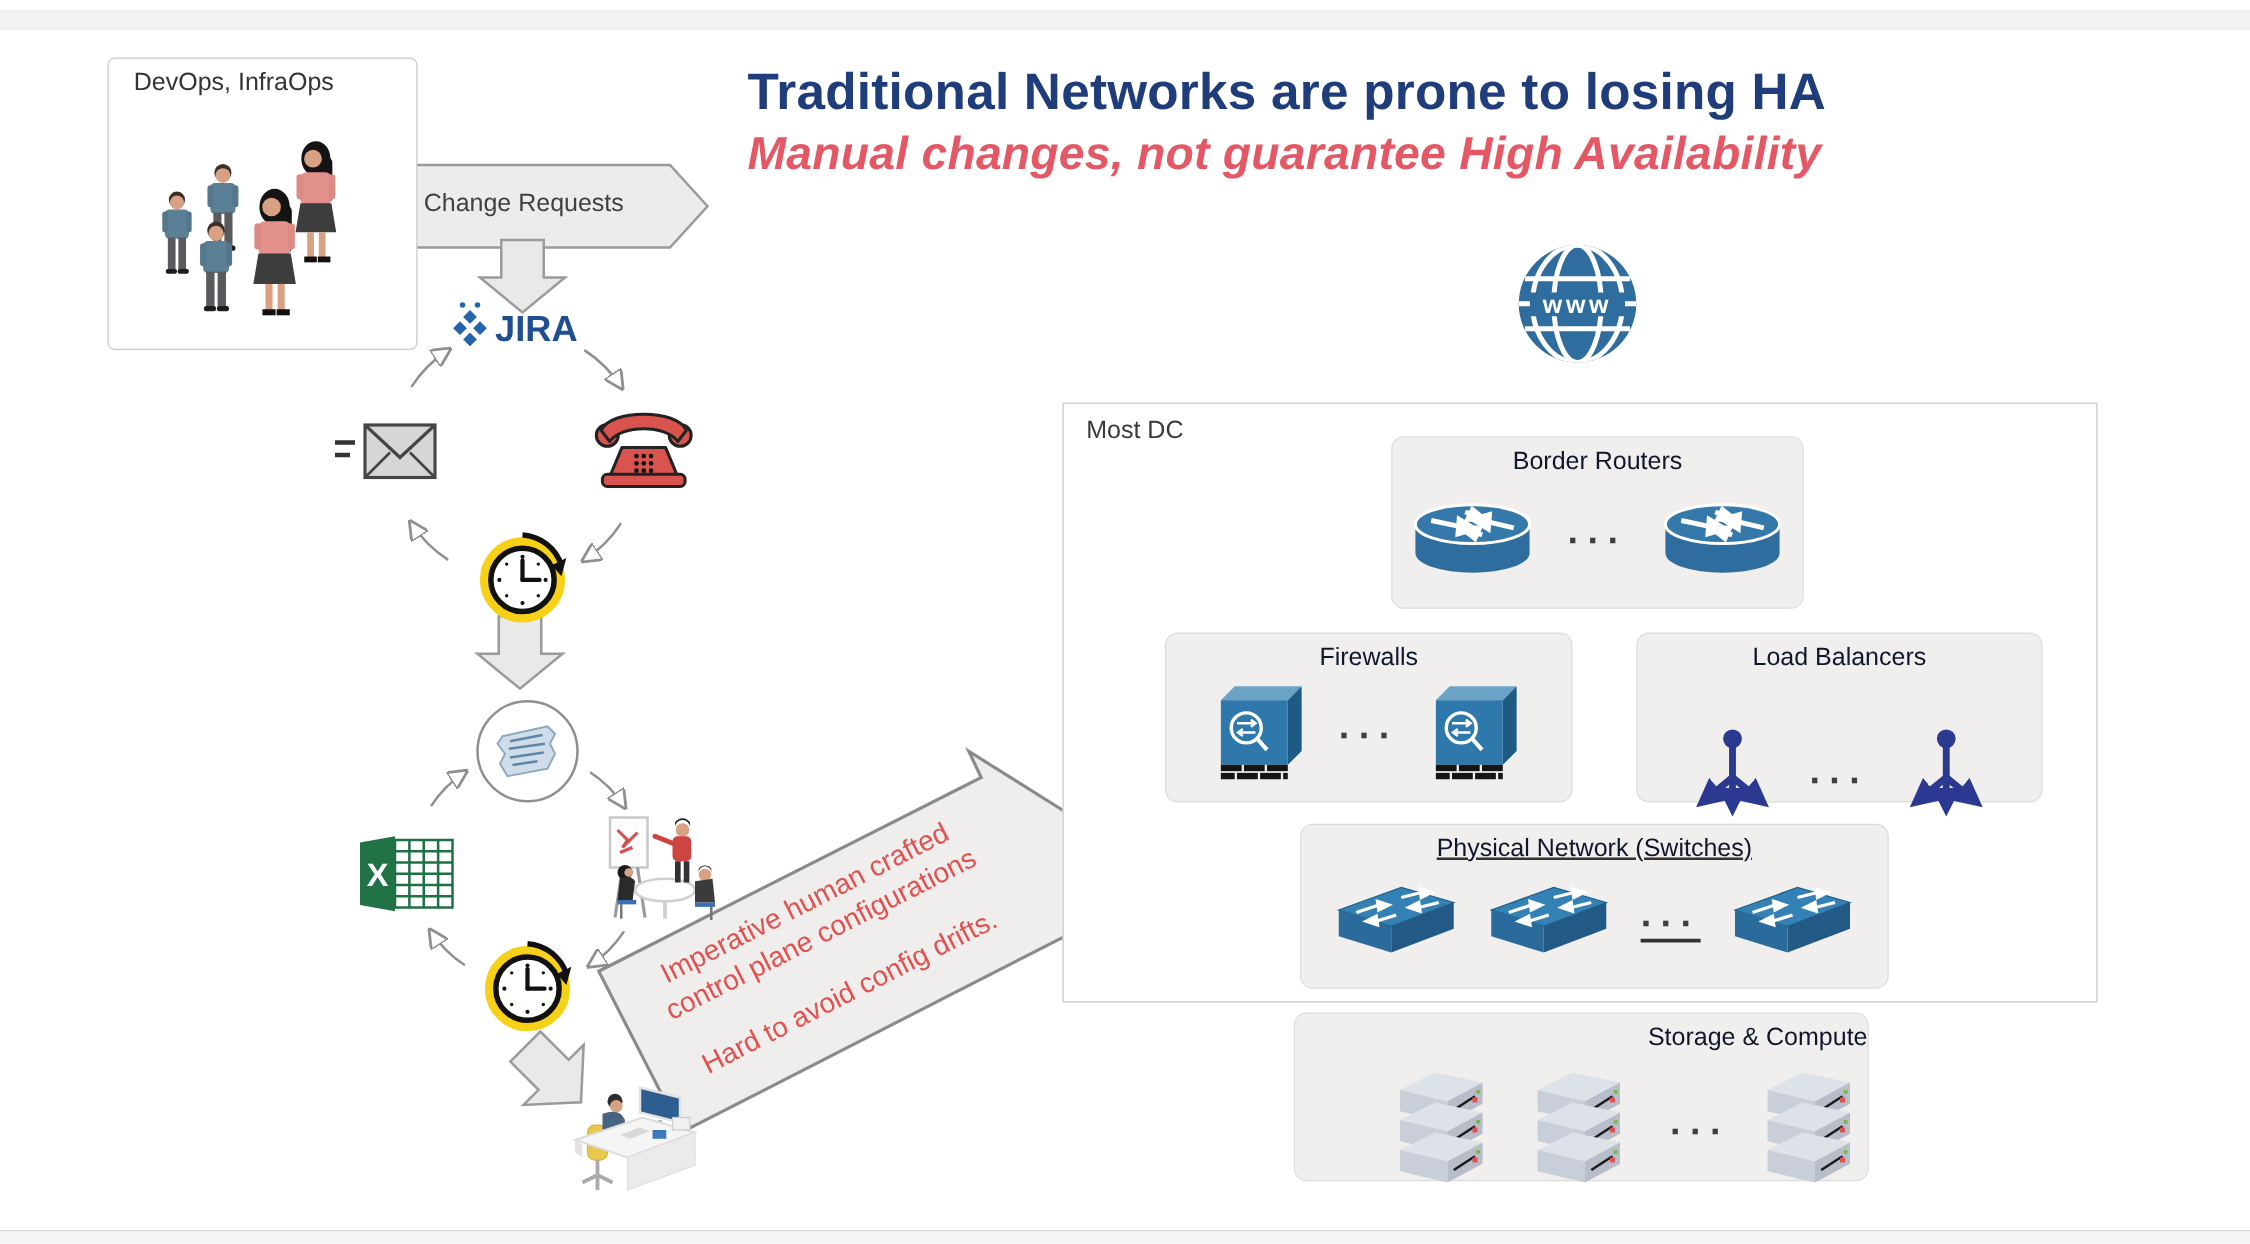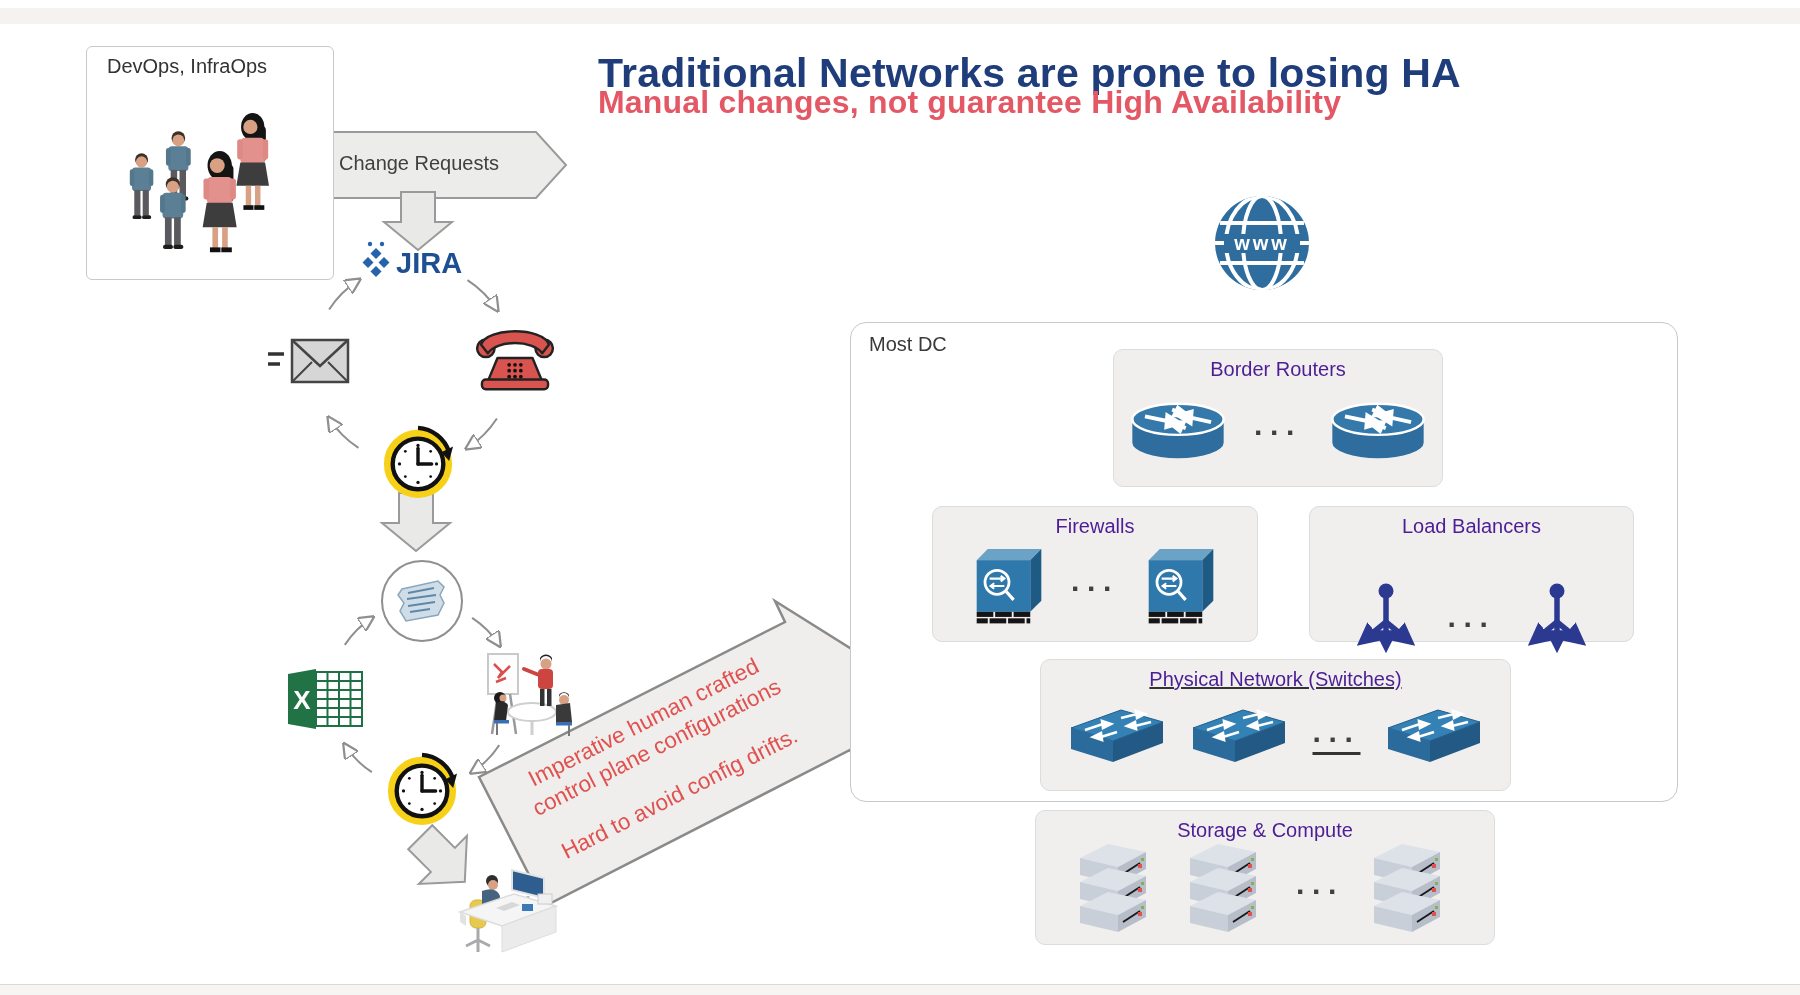--- a/index.html
+++ b/index.html
@@ -3,41 +3,41 @@
 <meta charset="utf-8">
 <style>
   html,body{margin:0;padding:0;background:#ffffff;}
   .slide{position:relative;width:1800px;height:995px;background:#ffffff;overflow:hidden;
          font-family:"Liberation Sans", sans-serif;color:#333;}
   .abs{position:absolute;}
   .strip-top{left:0;top:8px;width:1800px;height:16px;background:#f4f3f1;}
   .strip-bottom{left:0;top:984px;width:1800px;height:11px;background:#f6f5f3;border-top:1px solid #d9d9d9;}
 
   .title{left:598px;top:50px;font-size:41px;font-weight:bold;color:#1e3d7a;letter-spacing:0.2px;white-space:nowrap;}
-  .subtitle{left:598px;top:84px;font-size:32px;font-weight:bold;color:#e45865;letter-spacing:0.2px;white-space:nowrap;}
+  .subtitle{left:598px;top:102px;font-size:37px;font-weight:bold;color:#e45865;letter-spacing:0.2px;white-space:nowrap;font-style:italic;}
 
   .devops-box{left:38px;top:46px;width:246px;height:232px;background:#fff;border:1.5px solid #c9c9c9;border-radius:6px;margin-left:48px;}
   .devops-label{left:20px;top:8px;font-size:20px;color:#333;}
 
   .banner-text{left:300px;top:152px;width:238px;text-align:center;font-size:20px;color:#404040;}
 
-  .dc-box{left:850px;top:322px;width:826px;height:478px;background:#fff;border:1.5px solid #c8c8c8;border-radius:16px;}
+  .dc-box{left:850px;top:322px;width:826px;height:478px;background:#fff;border:1.5px solid #c8c8c8;border-radius:0;}
   .dc-label{left:18px;top:10px;font-size:20px;color:#3a3a3a;}
   .panel{position:absolute;background:#f0efee;border:1px solid #dcdcdc;border-radius:10px;
          display:flex;flex-direction:column;align-items:center;}
-  .panel-label{font-size:20px;color:#4c1d95;margin-top:8px;}
+  .panel-label{font-size:20px;color:#0f172a;margin-top:8px;}
   .icon-row{display:flex;flex-direction:row;align-items:center;justify-content:center;gap:26px;flex:1;padding-bottom:8px;}
   .dots{font-size:30px;font-weight:bold;color:#3f3f3f;letter-spacing:6px;line-height:1;margin-top:6px;}
 
   .p-border-routers{left:262px;top:26px;width:328px;height:136px;}
   .p-firewalls{left:49px;top:183px;width:324px;height:134px;margin-left:32px;}
   .p-loadbalancers{left:458px;top:183px;width:323px;height:134px;gap:44px;}
   .p-physical{left:189px;top:336px;width:469px;height:130px;text-decoration:underline;}
   .storage-box{left:1035px;top:810px;width:458px;height:133px;background:#f0efee;border:1px solid #dcdcdc;border-radius:10px;
-               display:flex;flex-direction:column;align-items:center;}
+               display:flex;flex-direction:column;align-items:flex-end;gap:14px;}
   svg{display:block;}
 </style>
 </head>
 <body>
 
 <div class="slide">
 
   <div class="abs strip-top"></div>
   <div class="abs strip-bottom"></div>
 

